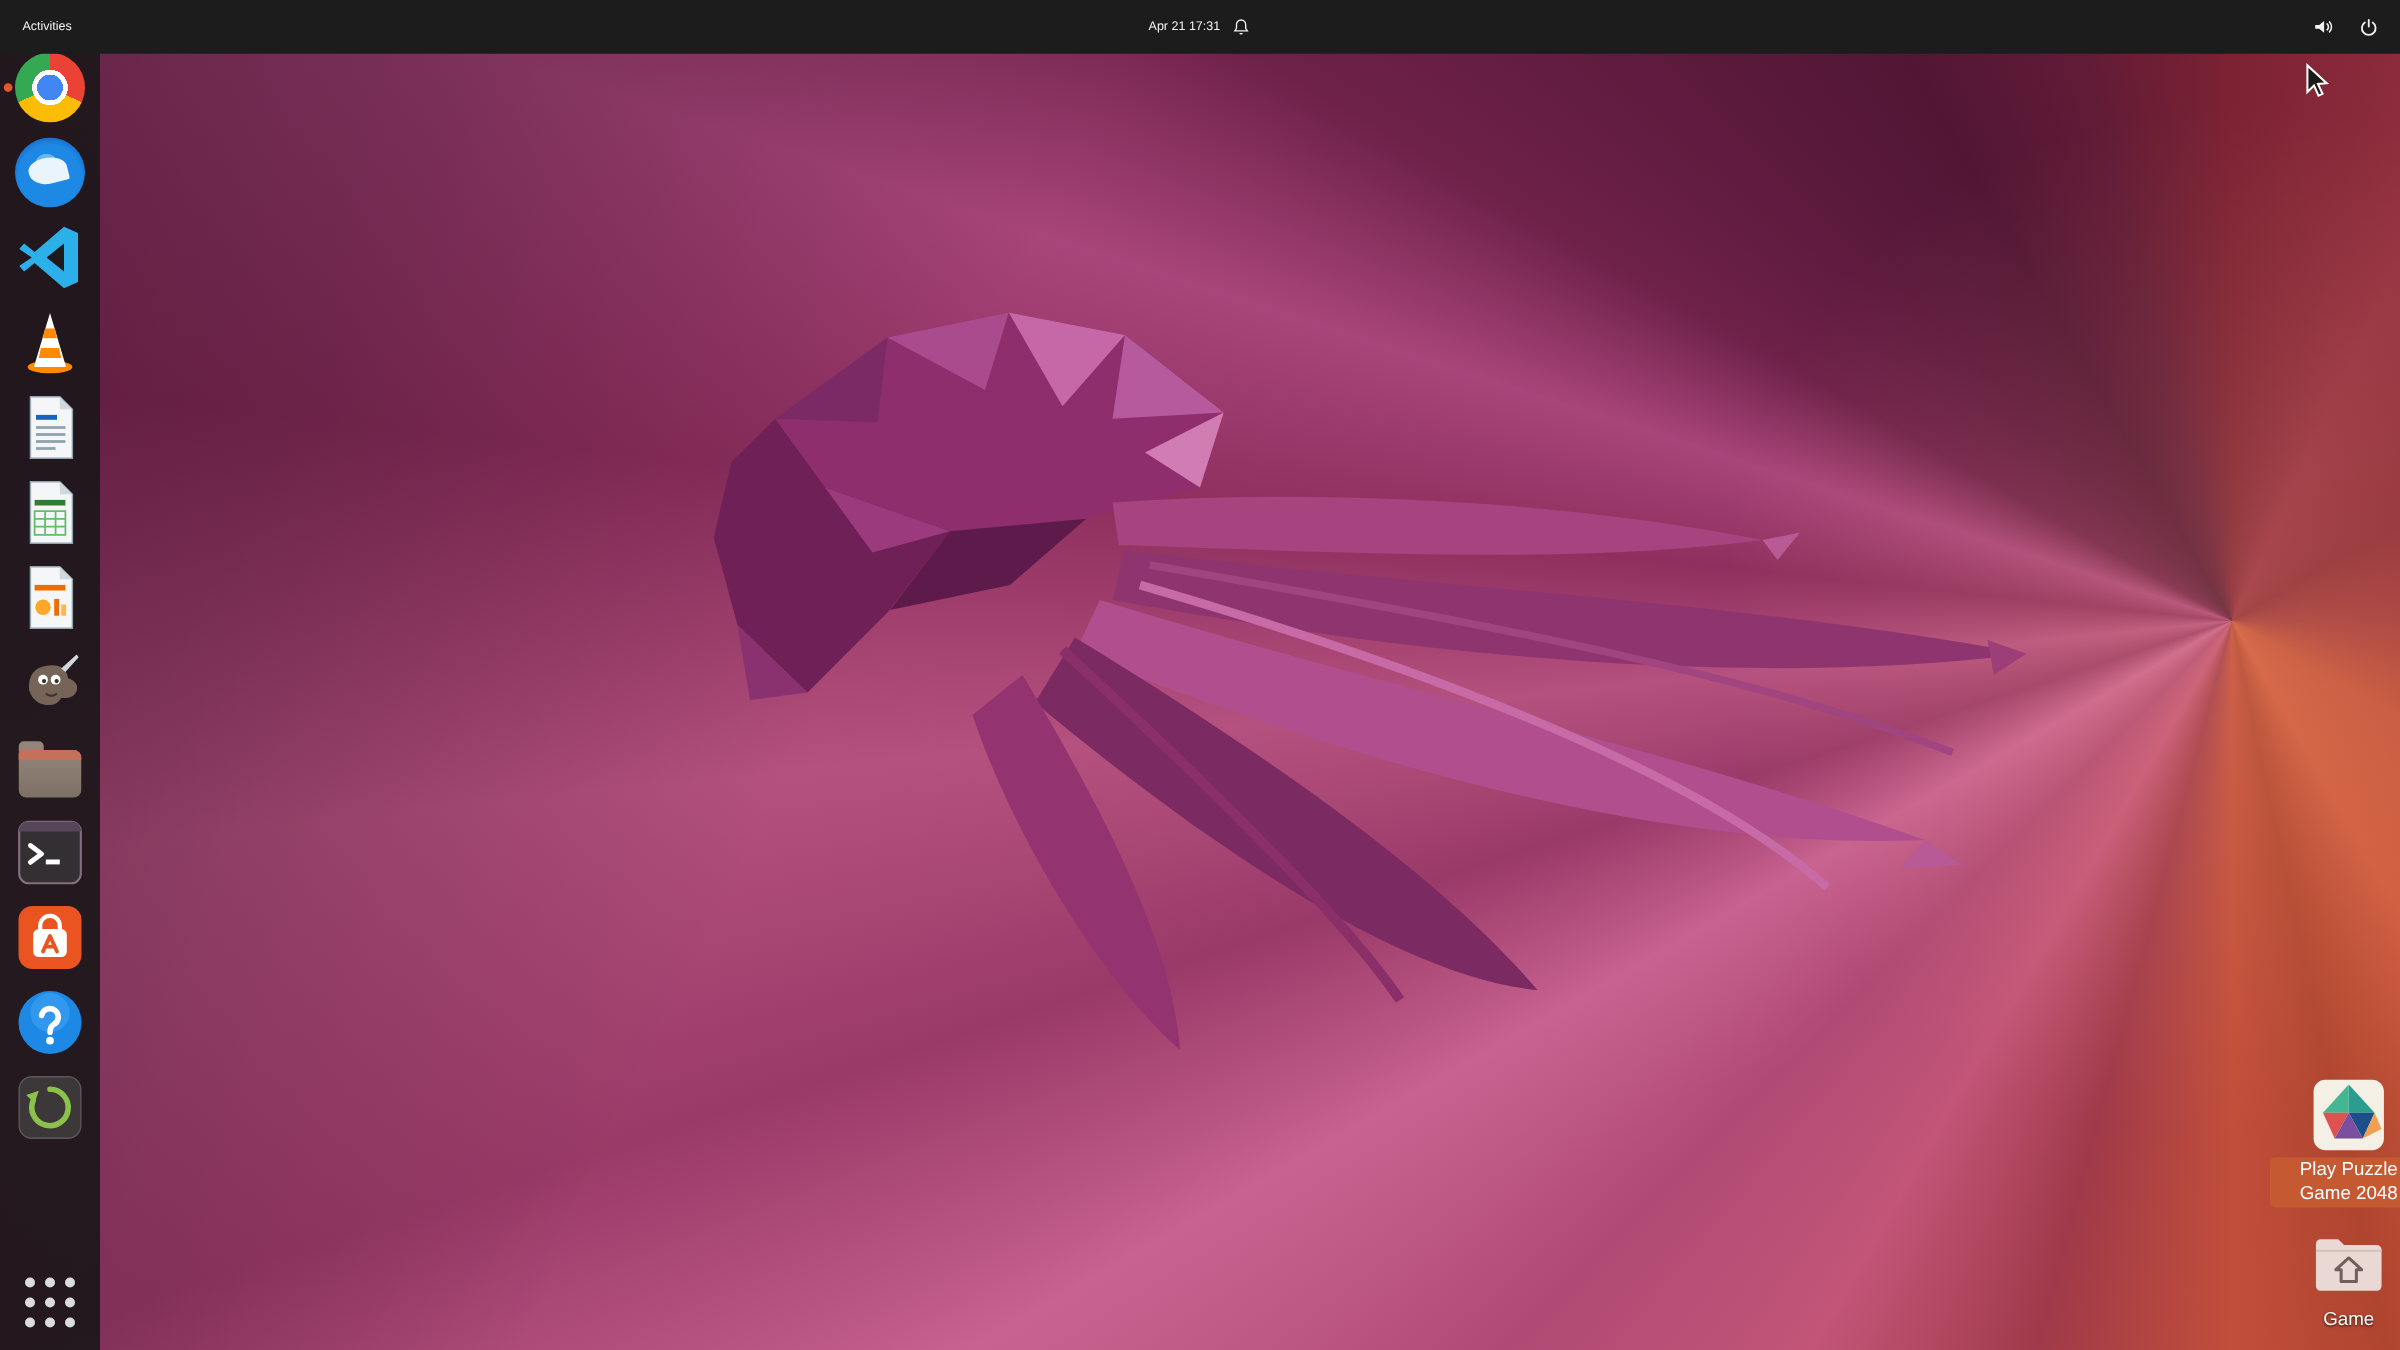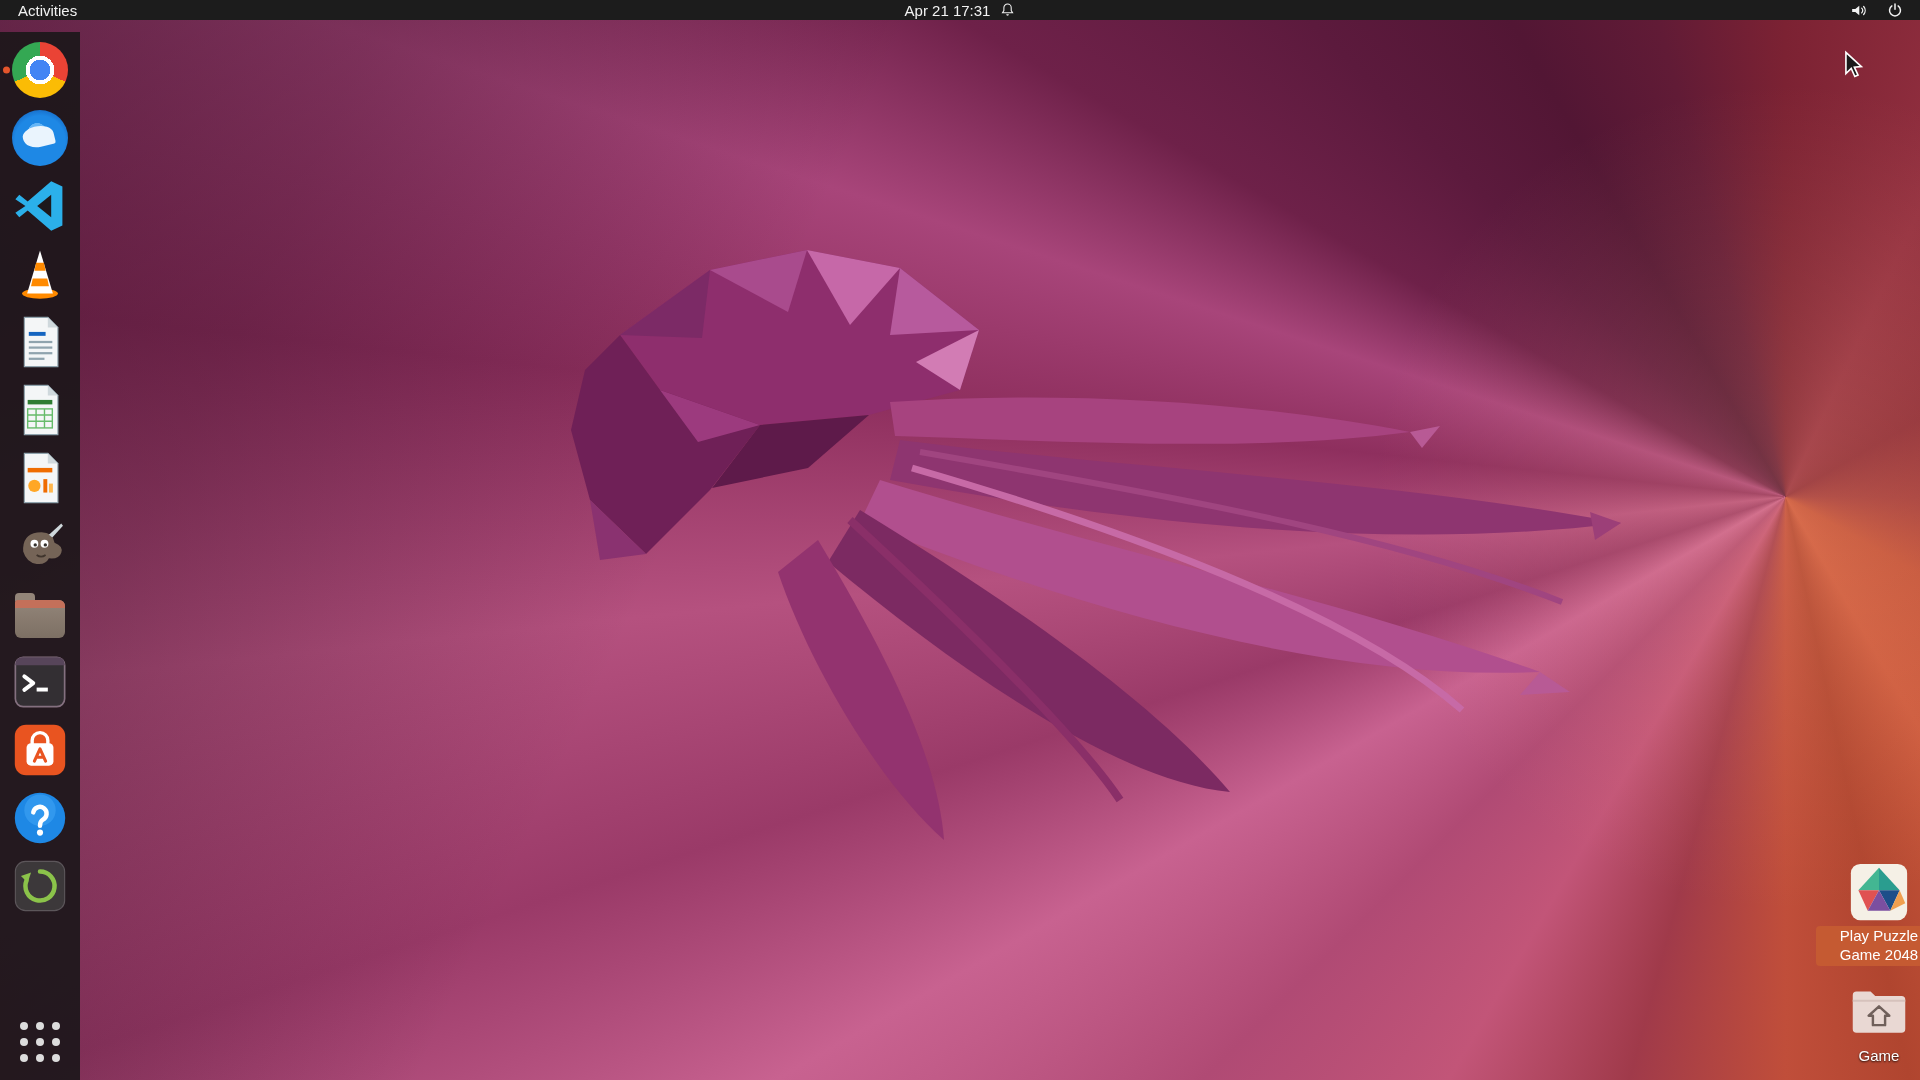--- a/index.html
+++ b/index.html
@@ -17,23 +17,23 @@
         #7c2233 0deg, #933040 25deg, #8a2a36 60deg, #a03a3a 90deg,
         #c25238 120deg, #cc5a3d 150deg, #b0452f 168deg, #c04e3a 180deg,
         #a03a4a 195deg, #c25578 210deg, #b04a74 225deg, #c86290 240deg,
         #9a3a68 252deg, #b5517f 264deg, #8e2f5e 276deg, #a8457a 288deg,
         #6e2149 300deg, #5c1a3d 315deg, #521634 330deg, #611b36 345deg, #7c2233 360deg);
   }
   .jellyfish { position:absolute; left:560px; top:240px; width:1070px; height:610px; z-index:1; }
 
   
   .topbar {
-    position:absolute; top:0; left:0; width:1920px; height:20px; z-index:50;
+    position:absolute; top:0; left:0; width:1920px; height:43px; z-index:50;
     background:var(--topbar_bg,#1c1c1c); color:#f2f2f2;
-    display:flex; align-items:center; font-size:15px;
+    display:flex; align-items:center; font-size:10px;
   }
   .activities { padding:0 18px; height:100%; display:flex; align-items:center; cursor:default; }
   .clock-group { position:absolute; left:50%; transform:translateX(-50%);
     display:flex; align-items:center; gap:9px; height:100%; padding:0 10px; }
   .clock-group svg { display:block; }
   .tray { margin-left:auto; display:flex; align-items:center; gap:18px; padding-right:16px; height:100%; }
 
   
   .dock {
     position:absolute; left:0; top:32px; bottom:0; width:80px; z-index:40;

